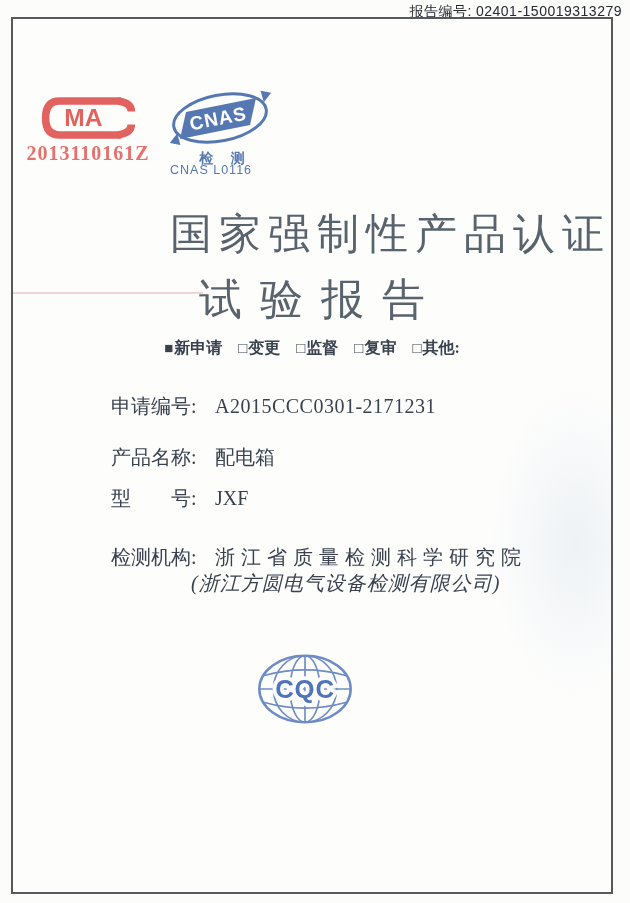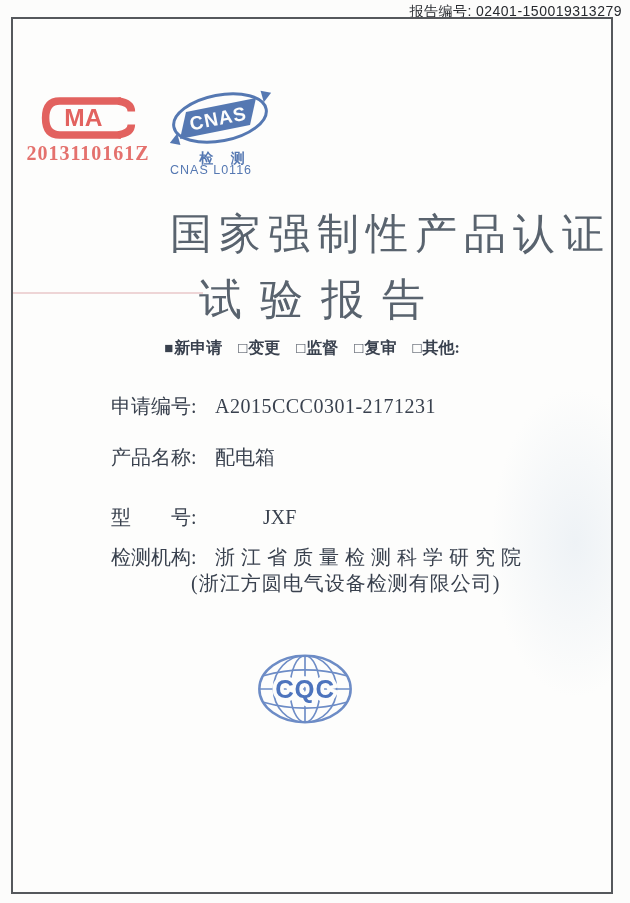--- a/index.html
+++ b/index.html
@@ -74,25 +74,25 @@
   .chk .box { margin-right: 1px; font-size: 15px; }
   
   .field-row {
     position: absolute; left: 98px; display: flex; align-items: flex-start;
     font-size: 20px; color: #39414e; line-height: 1.3;
   }
   .field-row .flabel { width: 90px; min-width: 90px; margin-right: 14px; font-weight: 500; white-space: nowrap; }
   .field-row .fvalue { font-weight: 500; }
   .row-appno  { top: 374px; }
   .row-prod   { top: 425px; }
-  .row-model  { top: 485px; gap: 48px; }
+  .row-model  { top: 466px; }
   .row-org    { top: 525px; }
   .row-appno .fvalue { letter-spacing: 0.5px; }
   .row-org .fvalue .v1 { letter-spacing: 6px; white-space: nowrap; }
-  .row-org .fvalue .v2 { margin-left: -24px; letter-spacing: 1px; white-space: nowrap; }
+  .row-org .fvalue .v2 { margin-left: -24px; letter-spacing: 1px; white-space: nowrap; font-style: italic; }
   
   .cqc-svg { position: absolute; left: 243px; top: 627px; width: 98px; height: 86px; }
   svg text { font-family: "Liberation Sans", "DejaVu Sans", sans-serif; }
 </style>
 </head>
 <body>
 
 <div class="report-no">
   <span class="lbl">报告编号:</span><span>02401-150019313279</span>
 </div>

